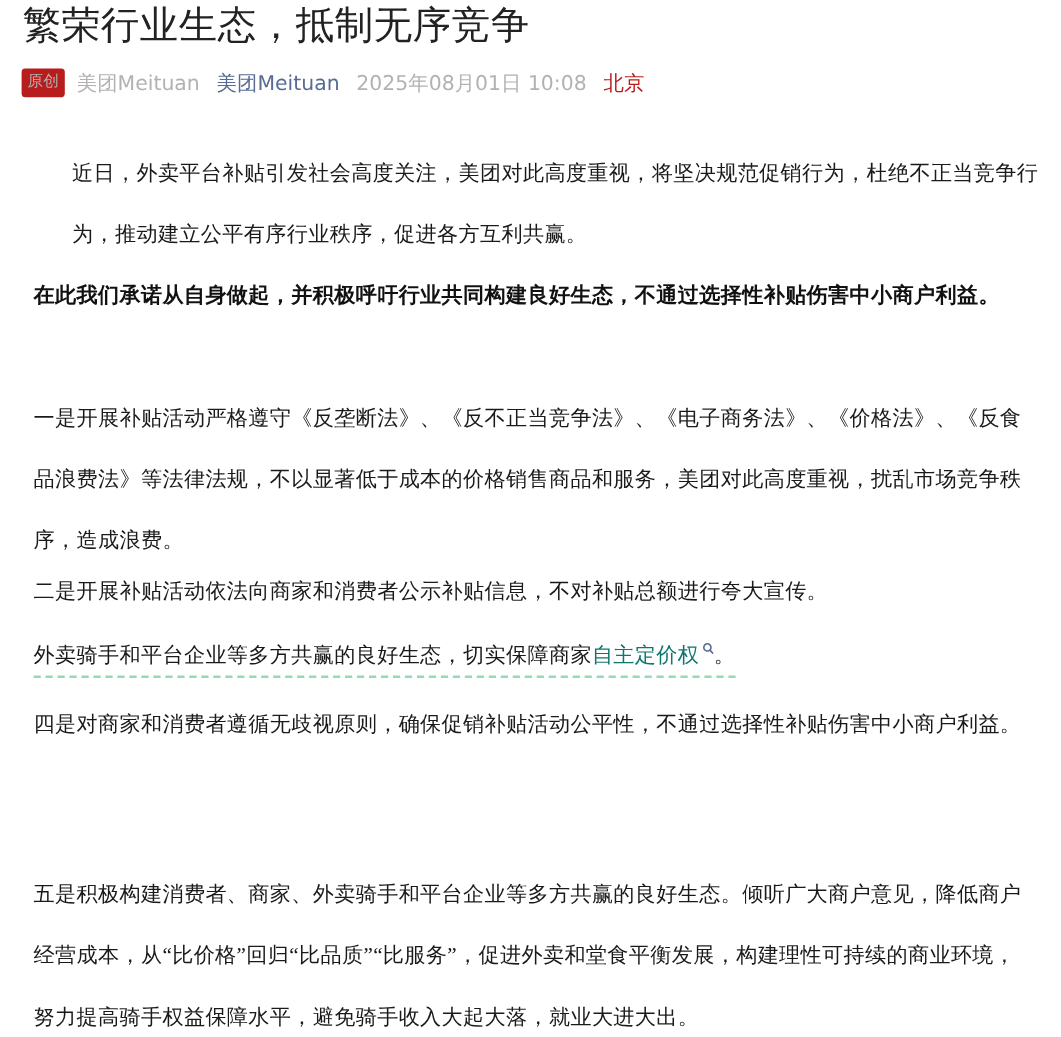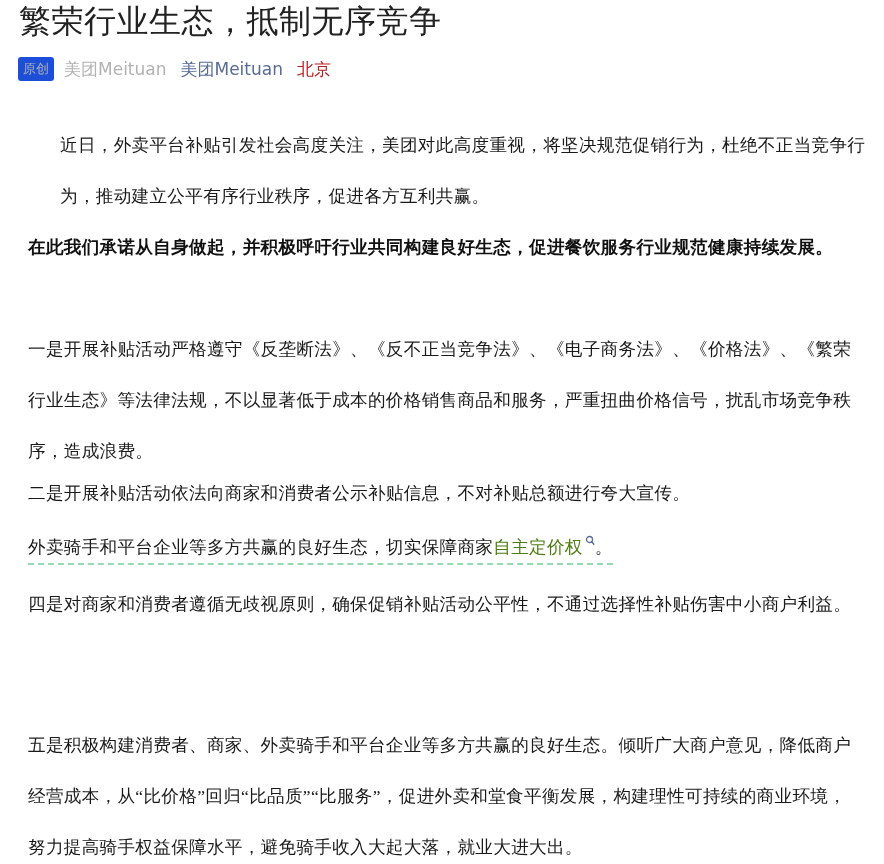--- a/index.html
+++ b/index.html
@@ -11,21 +11,21 @@
     font-size: 32px; line-height: 34px; font-weight: normal; color: #222;
     letter-spacing: 0.5px; white-space: nowrap;
   }
 
   .meta {
     position: absolute; left: 18px; top: 56px; height: 26px;
     display: flex; align-items: center; white-space: nowrap;
     font-size: 17px; color: #b2b2b2;
   }
   .meta .badge {
-    display: inline-block; background: #1d4ed8; color: #b2b2b2;
+    display: inline-block; background: #b91c1c; color: #b2b2b2;
     font-size: 13px; line-height: 24px; height: 24px; padding: 0 5px;
     border-radius: 3px; margin-right: 10px;
   }
   .meta .author { color: #b2b2b2; margin-right: 14px; }
   .meta .account { color: #576b95; margin-right: 14px; }
   .meta .date { color: #b2b2b2; margin-right: 14px; }
   .meta .loc { color: #b91c1c; }
 
   .content {
     position: absolute; left: 28px; top: 0; width: 830px;
@@ -45,43 +45,44 @@
   .p6 { top: 580px; font-family: Liberation Mono, monospace; }
   .p7 { top: 720px; font-family: Liberation Serif, serif; }
 
   .underlined {
     border-bottom: 2px dashed #95dbb1;
     padding-bottom: 2px;
     line-height: 28px;
     display: inline-block;
   }
   .p5 { line-height: 51px; }
-  .link { color: #4d7c0f; cursor: pointer; }
+  .link { color: #0f766e; cursor: pointer; }
   .search-mark {
     display: inline-block; position: relative; width: 10px; height: 14px;
     vertical-align: top; margin-left: 2px; margin-top: 2px;
   }
   .search-mark svg { display: block; }
 </style>
 </head>
 <body>
 
 <h1 class="title">繁荣行业生态，抵制无序竞争</h1>
 
 <div class="meta">
   <span class="badge">原创</span>
   <span class="author">美团Meituan</span>
   <span class="account">美团Meituan</span>
+  <span class="date">2025年08月01日 10:08</span>
   <span class="loc">北京</span>
 </div>
 
 <div class="content">
   <p class="para p1">近日，外卖平台补贴引发社会高度关注，美团对此高度重视，将坚决规范促销行为，杜绝不正当竞争行为，推动建立公平有序行业秩序，促进各方互利共赢。</p>
-  <p class="para p2 bold">在此我们承诺从自身做起，并积极呼吁行业共同构建良好生态，促进餐饮服务行业规范健康持续发展。</p>
-  <p class="para p3">一是开展补贴活动严格遵守《反垄断法》、《反不正当竞争法》、《电子商务法》、《价格法》、《繁荣行业生态》等法律法规，不以显著低于成本的价格销售商品和服务，严重扭曲价格信号，扰乱市场竞争秩序，造成浪费。</p>
+  <p class="para p2 bold">在此我们承诺从自身做起，并积极呼吁行业共同构建良好生态，不通过选择性补贴伤害中小商户利益。</p>
+  <p class="para p3">一是开展补贴活动严格遵守《反垄断法》、《反不正当竞争法》、《电子商务法》、《价格法》、《反食品浪费法》等法律法规，不以显著低于成本的价格销售商品和服务，美团对此高度重视，扰乱市场竞争秩序，造成浪费。</p>
   <p class="para p4">二是开展补贴活动依法向商家和消费者公示补贴信息，不对补贴总额进行夸大宣传。</p>
   <p class="para p5">
     <span class="underlined"><span>外卖骑手和平台企业等多方共赢的良好生态，切实保障商家</span><span class="link"><span>自主定价权</span><span class="search-mark"><svg width="10" height="12" viewBox="0 0 10 12">
               <circle cx="4.5" cy="4.5" r="3" fill="none" stroke="#576b95" stroke-width="1.3"></circle>
               <line x1="6.6" y1="6.8" x2="8.8" y2="9.2" stroke="#576b95" stroke-width="1.4" stroke-linecap="round"></line>
             </svg></span></span><span>。</span></span>
   </p>
   <p class="para p6">四是对商家和消费者遵循无歧视原则，确保促销补贴活动公平性，不通过选择性补贴伤害中小商户利益。</p>
   <p class="para p7">五是积极构建消费者、商家、外卖骑手和平台企业等多方共赢的良好生态。倾听广大商户意见，降低商户经营成本，从“比价格”回归“比品质”“比服务”，促进外卖和堂食平衡发展，构建理性可持续的商业环境，努力提高骑手权益保障水平，避免骑手收入大起大落，就业大进大出。</p>
 </div>

